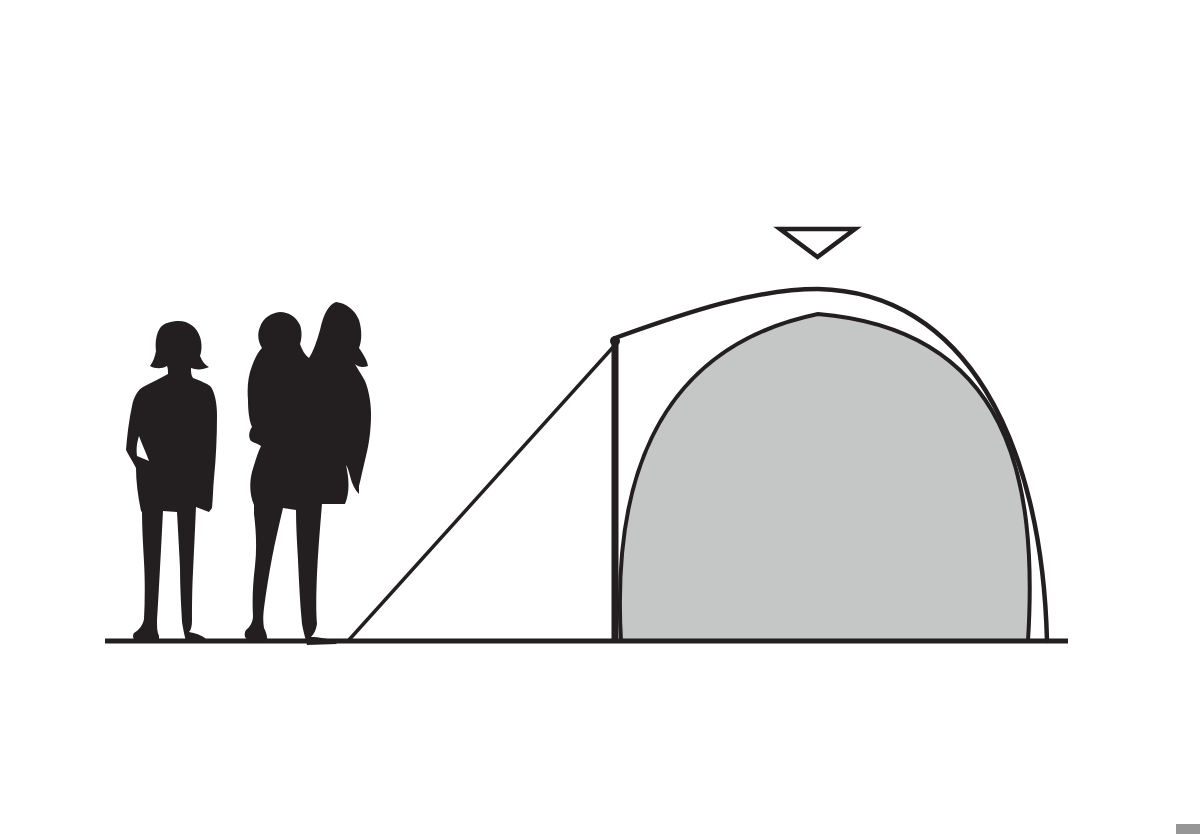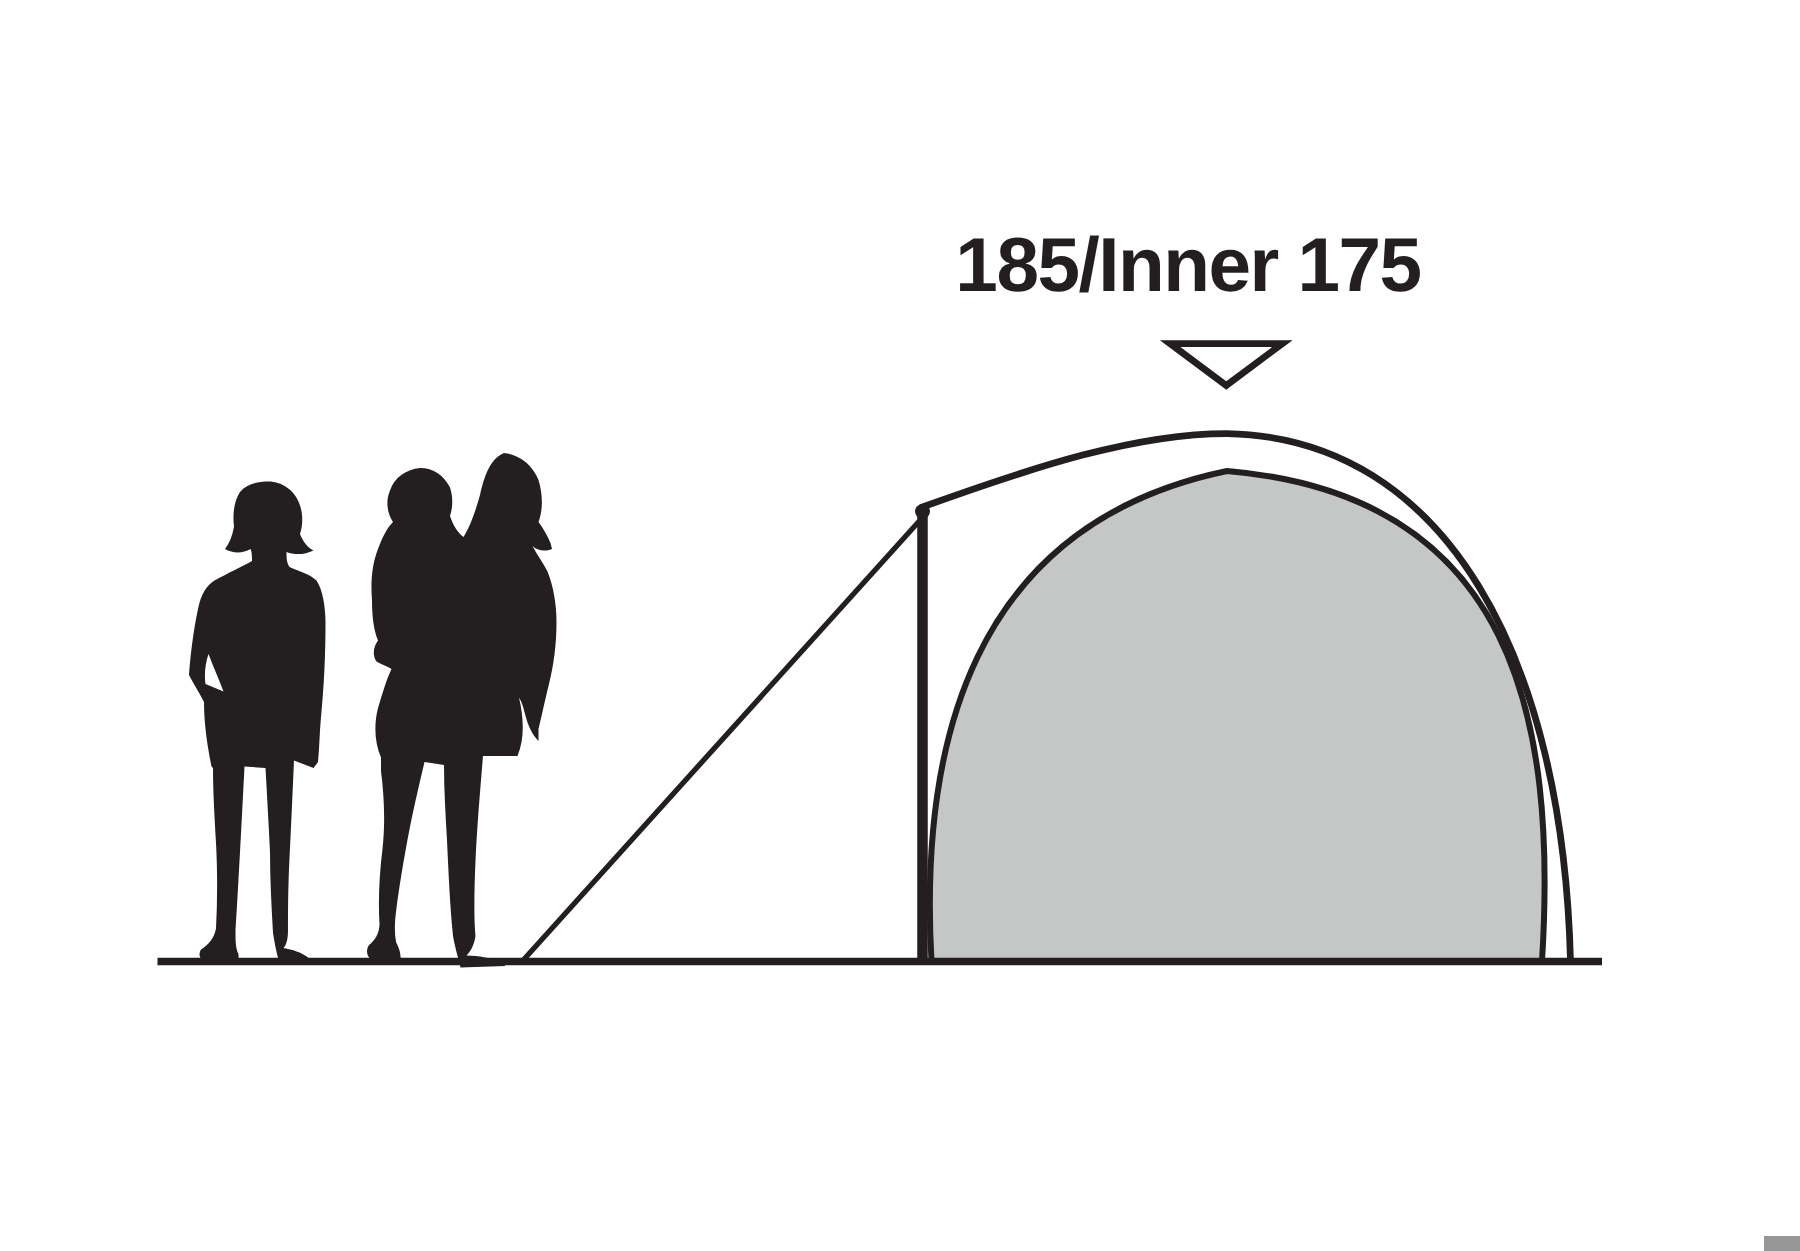--- a/index.html
+++ b/index.html
@@ -36,21 +36,20 @@
     width: 24px;
     height: 10px;
     background: #969696;
   }
 </style>
 </head>
 <body>
 
 <div id="stage">
 
-  <div class="height-label">185/Inner 175</div>
 
   <svg id="diagram-svg" viewBox="0 0 1200 834" xmlns="http://www.w3.org/2000/svg">
 
     <path d="M 780 229 L 855 229 L 817.5 257 Z" fill="#ffffff" stroke="#231f20" stroke-width="4.5" stroke-linejoin="miter"></path>
 
     <line x1="615" y1="345" x2="348" y2="641" stroke="#231f20" stroke-width="3.5"></line>
 
     <path d="M 615 338 C 690 311, 757 289, 818 289 C 965 292, 1042 440, 1047 641" fill="none" stroke="#231f20" stroke-width="4.5" stroke-linecap="round"></path>
 
     <path d="M 621 641 C 613 500, 645 350, 818 314 C 1010 330, 1038 480, 1028 641 Z" fill="#c5c6c6" stroke="#231f20" stroke-width="4" stroke-linejoin="round"></path>

